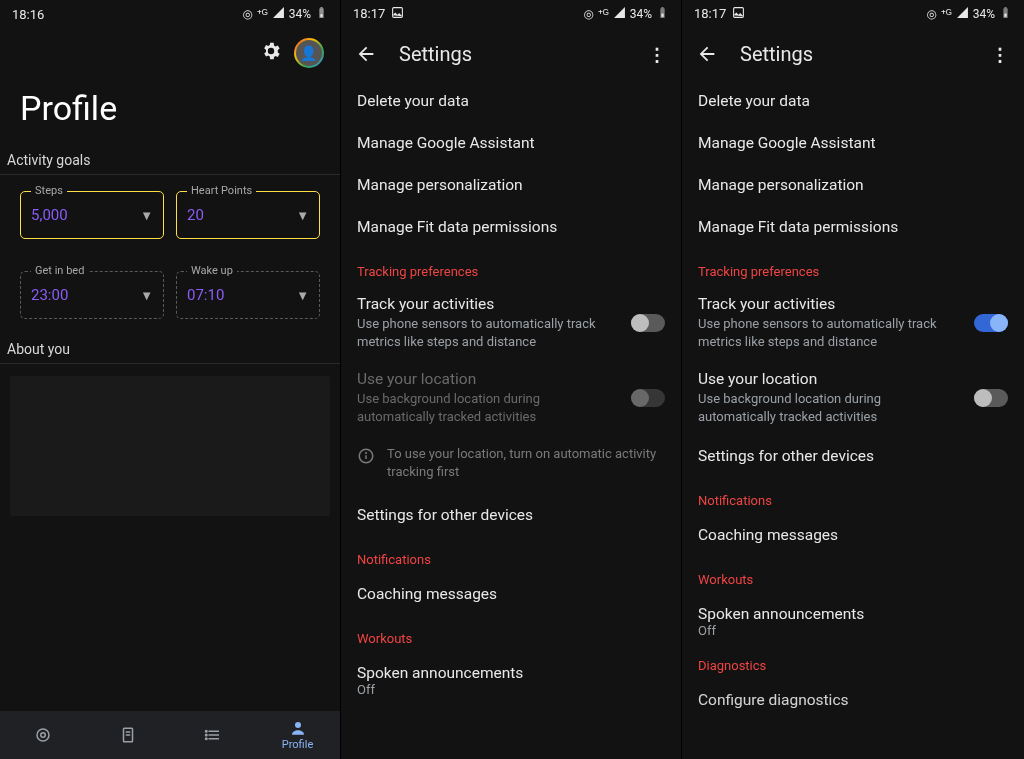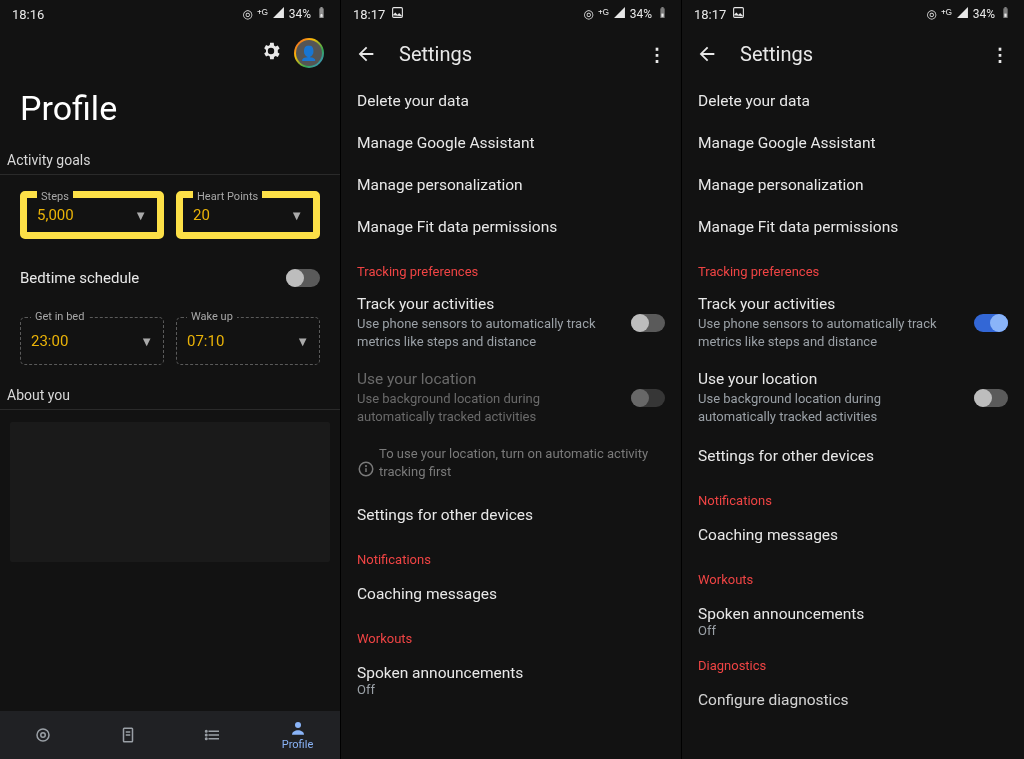--- a/index.html
+++ b/index.html
@@ -25,21 +25,21 @@
   
   .statusbar {
     height: 28px;
     display: flex;
     align-items: center;
     justify-content: space-between;
     padding: 0 12px;
     font-size: 13px;
     color: #e8e8e8;
   }
-  .status-left { display: flex; align-items: flex-end; gap: 6px; }
+  .status-left { display: flex; align-items: flex-start; gap: 6px; }
   .status-right { display: flex; align-items: center; gap: 4px; font-size: 12px; }
   .status-right svg { width: 13px; height: 13px; }
 
   
   .profile-topicons {
     display: flex;
     justify-content: flex-end;
     align-items: center;
     gap: 12px;
     padding: 10px 16px 6px;
@@ -70,41 +70,41 @@
   .divider { height: 1px; background: #2a2a2a; margin: 0; }
 
   .field-row {
     display: flex;
     gap: 12px;
     padding: 16px 20px;
   }
   .outlined-field {
     flex: 1;
     position: relative;
-    border: 7px solid #fde047;
+    border: 1px solid #fde047;
     border-radius: 5px;
     height: 48px;
     display: flex;
     align-items: center;
     padding: 0 10px;
   }
   .outlined-field.dashed { border: 1px dashed #5a5a5a; }
   .field-label {
     position: absolute;
     top: -8px;
     left: 10px;
     background: #121212;
     padding: 0 4px;
     font-size: 11px;
     color: #a8a8a8;
   }
   .field-value {
     flex: 1;
     font-size: 15px;
-    color: #eab308;
+    color: #8b5cf6;
   }
   .chevron { color: #aaa; font-size: 13px; }
 
   .row-with-toggle {
     display: flex;
     align-items: center;
     justify-content: space-between;
     padding: 14px 20px;
   }
   .row-with-toggle .label { font-size: 15px; color: #e8e8e8; }
@@ -174,23 +174,23 @@
     gap: 16px;
   }
   .setting-text { flex: 1; }
   .setting-title { font-size: 15.5px; color: #e8e8e8; margin-bottom: 2px; }
   .setting-sub { font-size: 13px; color: #9aa0a6; line-height: 1.35; }
   .setting-row.disabled .setting-title,
   .setting-row.disabled .setting-sub { color: #6a6a6a; }
 
   .info-row {
     display: flex;
-    gap: 4px;
+    gap: 12px;
     padding: 10px 16px 12px;
-    align-items: flex-end;
+    align-items: flex-start;
     color: #7a7a7a;
   }
   .info-row svg { flex-shrink: 0; width: 18px; height: 18px; margin-top: 2px; }
   .info-row .txt { font-size: 13px; line-height: 1.4; }
 
   .sub-value { font-size: 13px; color: #9aa0a6; }
 
   .aboutcard {
     margin: 12px 10px;
     height: 140px;
@@ -246,26 +246,20 @@
       <span class="field-value">5,000</span>
       <span class="chevron">▼</span>
     </div>
     <div class="outlined-field">
       <span class="field-label">Heart Points</span>
       <span class="field-value">20</span>
       <span class="chevron">▼</span>
     </div>
   </div>
 
-  <div class="row-with-toggle">
-    <span class="label">Bedtime schedule</span>
-    <div class="toggle">
-        <div class="knob"></div>
-      </div>
-  </div>
 
   <div class="field-row">
     <div class="outlined-field dashed">
       <span class="field-label">Get in bed</span>
       <span class="field-value">23:00</span>
       <span class="chevron">▼</span>
     </div>
     <div class="outlined-field dashed">
       <span class="field-label">Wake up</span>
       <span class="field-value">07:10</span>

